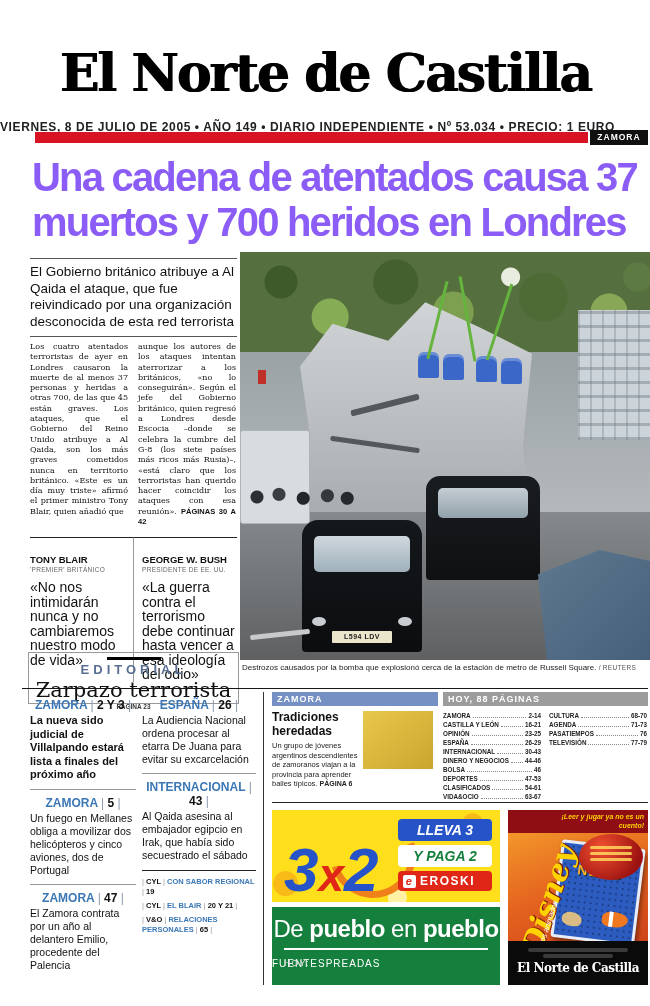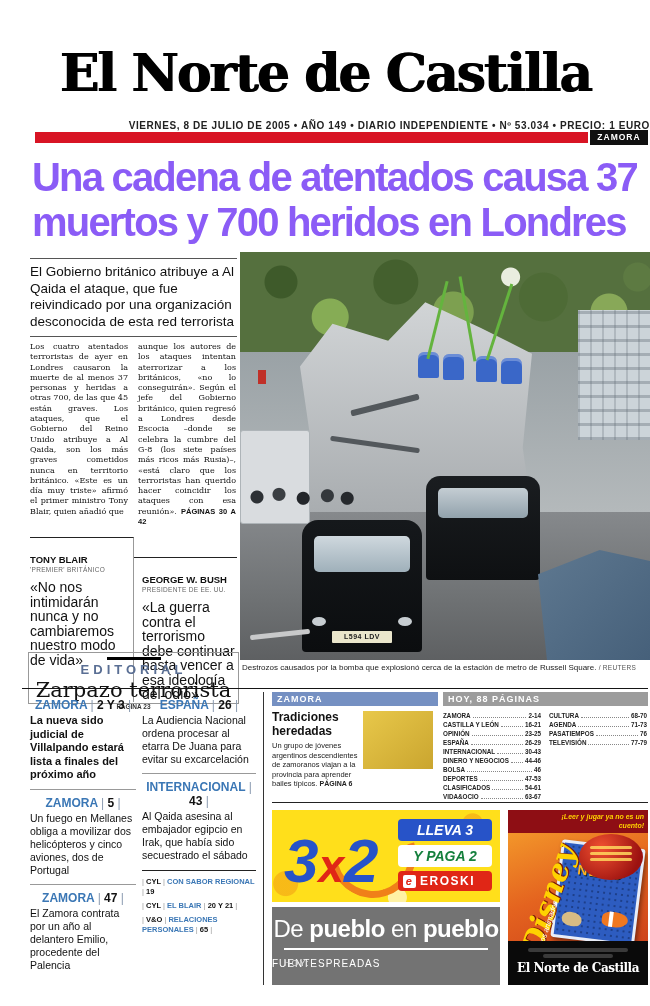--- a/index.html
+++ b/index.html
@@ -3,21 +3,21 @@
 <meta charset="utf-8">
 <style>
   html,body{margin:0;padding:0;background:#fff;}
   #page{position:relative;width:650px;height:1006px;background:#fff;overflow:hidden;
         font-family:"Liberation Sans",sans-serif;color:#111;}
   .abs{position:absolute;}
 
   
   .mast-title{left:0;right:0;top:42px;text-align:center;font-family:"DejaVu Serif",serif;
     font-weight:bold;font-size:52px;letter-spacing:-2px;color:#000;text-shadow:1px 0 0 #000;}
-  .dateline{left:0;right:0;top:120px;text-align:right;font-size:10px;font-weight:bold;
+  .dateline{left:0;right:0;top:120px;text-align:left;font-size:12px;font-weight:bold;
     letter-spacing:.6px;color:#222;}
   .redbar{left:35px;top:132px;width:553px;height:11px;background:#d81424;}
   .edition{left:590px;top:130px;width:58px;height:15px;background:#101010;color:#fff;
     font-size:8.5px;font-weight:bold;letter-spacing:1px;text-align:center;line-height:15px;}
 
   
   .headline{left:32px;top:155px;width:606px;font-size:40px;font-weight:bold;
     letter-spacing:-1.8px;line-height:45px;color:#8b5cf6;}
 
   
@@ -26,21 +26,21 @@
   .kicker .tag{font-weight:bold;font-size:10px;letter-spacing:.3px;}
   .rule{border-top:1px solid #555;margin:6px 0 5px 0;}
   .deck{font-size:13.5px;line-height:16.5px;}
   .bodyrow{display:flex;gap:10px;margin-top:4px;}
   .bodycol{width:98px;font-family:"DejaVu Serif",serif;font-size:8px;line-height:10.3px;
     text-align:justify;color:#111;}
   .pagesref{font-weight:bold;font-family:"Liberation Sans",sans-serif;font-size:7.5px;}
   .quoterow{display:flex;margin-top:10px;}
   .qbox{flex:1;border-top:1px solid #222;padding-top:16px;}
   .qbox.q1{border-right:1px solid #999;padding-right:8px;}
-  .qbox.q2{padding-left:8px;margin-top:20px;}
+  .qbox.q2{padding-left:8px;}
   .qname{font-size:9.5px;font-weight:bold;}
   .qrole{font-size:6.5px;color:#666;margin-top:1px;letter-spacing:.3px;}
   .qtext{font-size:14px;line-height:14.5px;margin-top:7px;}
 
   
   .edbox{left:28px;top:652px;width:209px;height:50px;border:1px solid #999;text-align:center;}
   .edbar{width:54px;height:3px;background:#000;margin:4px auto 2px auto;}
   .edlabel{font-size:13px;font-weight:bold;letter-spacing:4px;color:#5a6f94;}
   .edtitle{font-family:"DejaVu Serif",serif;font-size:21px;color:#111;margin-top:1px;}
   .edpage{font-size:6.5px;font-weight:bold;color:#333;margin-top:1px;}
@@ -151,34 +151,34 @@
     font-size:20px;line-height:20px;}
 
   
   .eroski-ad{left:272px;top:810px;width:228px;height:92px;background:#ffdf1b;overflow:hidden;
     background-image:radial-gradient(circle at 88% 15%,rgba(240,150,20,.5) 0 10px,transparent 11px),
       radial-gradient(circle at 6% 80%,rgba(240,150,20,.5) 0 12px,transparent 13px),
       radial-gradient(circle at 55% 95%,rgba(255,255,255,.6) 0 9px,transparent 10px);}
   .swirl{position:absolute;left:58px;top:2px;width:72px;height:72px;border-radius:50%;
     border:7px solid transparent;border-right-color:#f08019;border-bottom-color:#f08019;
     transform:rotate(28deg);}
-  .offer{position:absolute;left:12px;top:11px;font-weight:bold;font-style:italic;line-height:80px;}
+  .offer{position:absolute;left:12px;top:20px;font-weight:bold;font-style:italic;line-height:80px;}
   .offer .d1,.offer .d2{font-size:62px;color:#2753c8;}
   .offer .dx{font-size:46px;color:#e02616;}
   .pills{position:absolute;right:8px;top:9px;width:94px;display:grid;gap:4px;}
   .pill{border-radius:4px;text-align:center;font-weight:bold;font-style:italic;font-size:14px;
     padding:3px 0;}
   .pill.p1{background:#2753c8;color:#fff;}
   .pill.p2{background:#fff;color:#15803d;}
   .eroski-pill{background:#e02616;color:#fff;border-radius:4px;display:flex;align-items:center;
     gap:4px;padding:3px 5px;font-weight:bold;letter-spacing:1.5px;font-size:12px;font-style:normal;}
   .elogo{width:13px;height:13px;background:#fff;color:#e02616;border-radius:2px;text-align:center;
     line-height:13px;font-size:11px;font-weight:bold;font-style:italic;}
 
-  .pueblo-ad{left:272px;top:907px;width:228px;height:78px;background:#737373;color:#fff;}
+  .pueblo-ad{left:272px;top:907px;width:228px;height:78px;background:#15803d;color:#fff;}
   .ptitle{text-align:center;font-size:24px;letter-spacing:-.5px;margin-top:8px;}
   .ptitle .b{font-weight:bold;}
   .pline{border-top:2px solid #fff;margin:5px 12px 0 12px;}
   .prow{position:relative;margin-top:5px;}
   .phoy{position:absolute;left:12px;top:0;font-size:9px;letter-spacing:1px;color:#ddd;}
   .ptown{text-align:left;font-size:10px;letter-spacing:1px;margin-top:8px;}
 
   .disney-ad{left:508px;top:810px;width:140px;height:175px;overflow:hidden;
     background:linear-gradient(160deg,#f7a52d 0%,#e4631f 45%,#c23318 100%);}
   .dtop{position:relative;z-index:4;height:21px;background:#8e0e14;color:#ffd200;font-size:7px;

